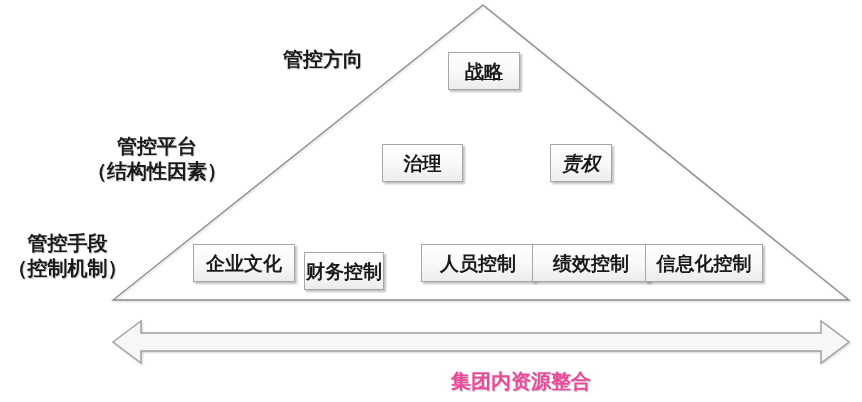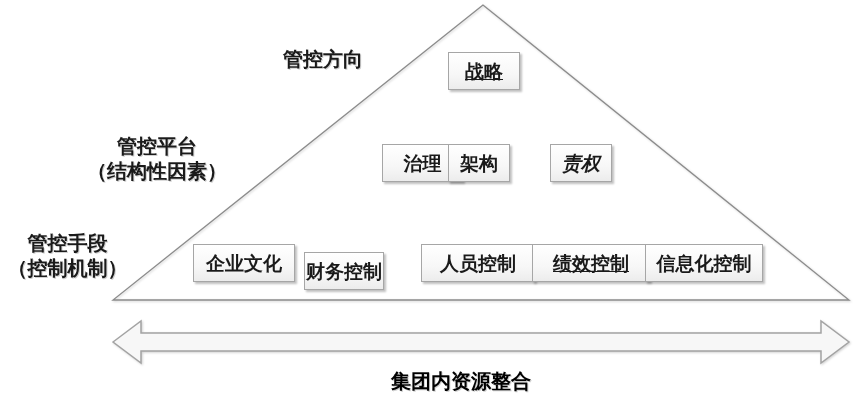--- a/index.html
+++ b/index.html
@@ -56,24 +56,24 @@
     color: #1a1a1a;
     line-height: 25px;
     text-shadow: 1px 1px 0 rgba(170,170,170,0.55);
     white-space: nowrap;
   }
   .arrow-caption {
     position: absolute;
     left: 391px;
     top: 368px;
     width: 200px;
-    text-align: left;
+    text-align: right;
     font-size: 20px;
     font-weight: 600;
-    color: #000000;
+    color: #ec4899;
     text-shadow: 1px 1px 0 rgba(170,170,170,0.55);
     white-space: nowrap;
   }
 </style>
 </head>
 <body>
 
 <div class="canvas">
 
   <svg class="shapes-svg" width="862" height="402" viewBox="0 0 862 402">
@@ -84,28 +84,27 @@
   <div class="lvl-label" style="left:258px; top:47px; width:130px;">
     <div>管控方向</div>
   </div>
   <div class="node-box" style="left:448px; top:52px; width:72px;text-decoration:underline;">战略</div>
 
   <div class="lvl-label" style="left:82px; top:134px; width:150px;">
     <div>管控平台</div>
     <div>（结构性因素）</div>
   </div>
   <div class="node-box" style="left:346px; top:144px; width:81px;margin-left:36px;">治理</div>
-  <div class="node-box" style="left:448px; top:144px; width:62px;">架构</div>
   <div class="node-box" style="left:550px; top:144px; width:62px;font-style:italic;">责权</div>
 
   <div class="lvl-label" style="left:0px; top:231px; width:135px;">
     <div>管控手段</div>
     <div>（控制机制）</div>
   </div>
   <div class="node-box" style="left:193px; top:244px; width:102px;">企业文化</div>
   <div class="node-box" style="left:304px; top:252px; width:80px;">财务控制</div>
   <div class="node-box" style="left:421px; top:244px; width:114px;">人员控制</div>
-  <div class="node-box" style="left:532px; top:244px; width:118px;text-decoration:underline;">绩效控制</div>
+  <div class="node-box" style="left:532px; top:244px; width:118px;">绩效控制</div>
   <div class="node-box" style="left:645px; top:244px; width:118px;">信息化控制</div>
 
   <div class="arrow-caption">集团内资源整合</div>
 
 </div>
 
 </body></html>

